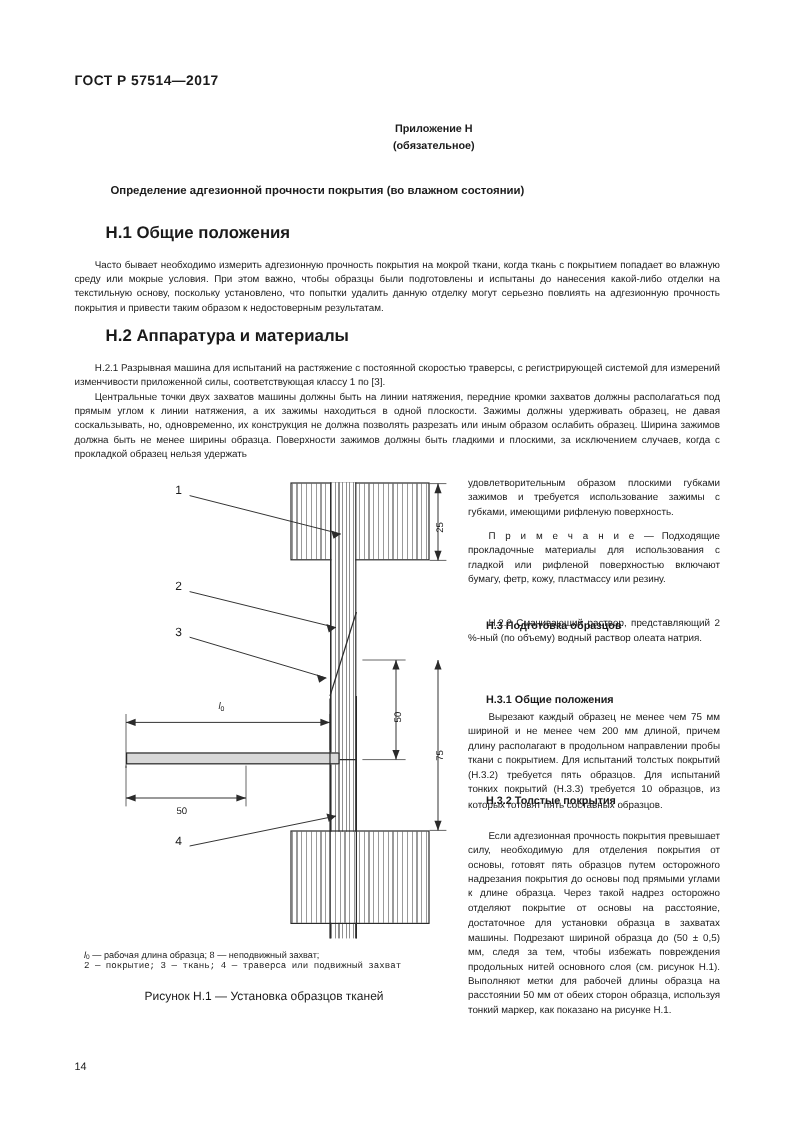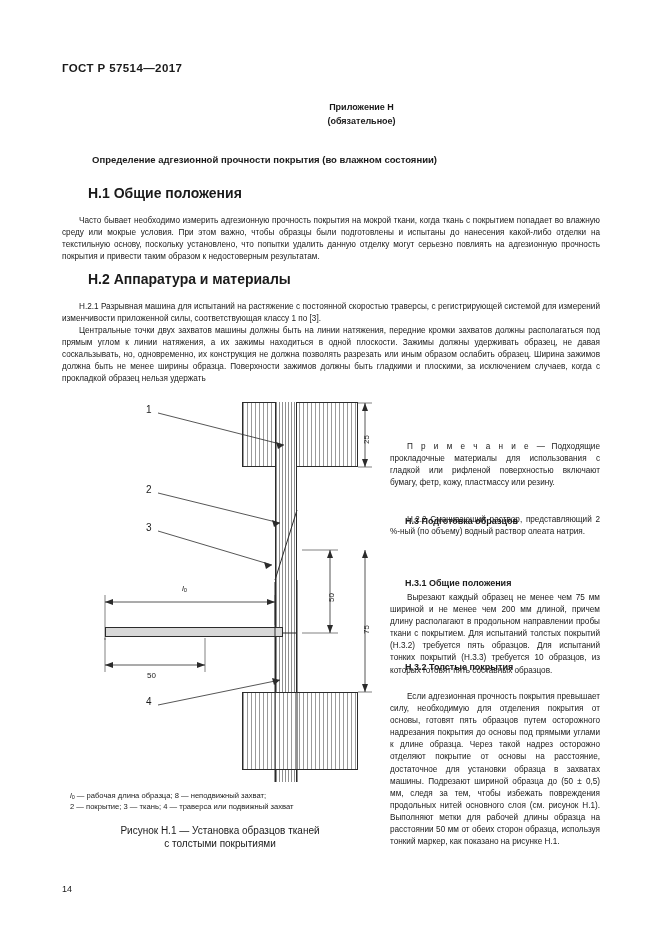--- a/index.html
+++ b/index.html
@@ -147,20 +147,21 @@
 
   <div class="doc-title">Определение адгезионной прочности покрытия (во влажном состоянии)</div>
 
   <div class="sec-head" style="top:185px;">Н.1  Общие положения</div>
   <div class="para l-col" style="top:201px;"><span class="ind"></span><span>Часто бывает необходимо измерить адгезионную прочность покрытия на мокрой ткани, когда ткань с покрытием попадает во влажную среду или мокрые условия. При этом важно, чтобы образцы были подготовлены и испытаны до нанесения какой-либо отделки на текстильную основу, поскольку установлено, что попытки удалить данную отделку могут серьезно повлиять на адгезионную прочность покрытия и привести таким образом к недостоверным результатам.</span></div>
 
   <div class="sec-head" style="top:271px;">Н.2  Аппаратура и материалы</div>
   <div class="para l-col" style="top:287px;"><span class="ind"></span><span>Н.2.1  Разрывная машина для испытаний на растяжение с постоянной скоростью траверсы, с регистрирующей системой для измерений изменчивости приложенной силы, соответствующая классу 1 по [3].</span></div>
   <div class="para l-col" style="top:311px;"><span class="ind"></span><span>Центральные точки двух захватов машины должны быть на линии натяжения, передние кромки захватов должны располагаться под прямым углом к линии натяжения, а их зажимы находиться в одной плоскости. Зажимы должны удерживать образец, не давая соскальзывать, но, одновременно, их конструкция не должна позволять разрезать или иным образом ослабить образец. Ширина зажимов должна быть не менее ширины образца. Поверхности зажимов должны быть гладкими и плоскими, за исключением случаев, когда с прокладкой образец нельзя удержать</span></div>
 
+  <div class="para r-col" style="top:383px;"><span>удовлетворительным образом плоскими губками зажимов и требуется использование зажимы с губками, имеющими рифленую поверхность.</span></div>
   <div class="para r-col" style="top:427px;"><span class="ind"></span><span class="sp">П р и м е ч а н и е —</span><span> Подходящие прокладочные материалы для использования с гладкой или рифленой поверхностью включают бумагу, фетр, кожу, пластмассу или резину.</span></div>
   <div class="para r-col" style="top:500px;"><span class="ind"></span><span>Н.2.2  Смачивающий раствор, представляющий 2 %-ный (по объему) водный раствор олеата натрия.</span></div>
 
   <div class="r-head" style="top:516px;">Н.3  Подготовка образцов</div>
   <div class="r-head" style="top:563px;margin-top:15px;">Н.3.1  Общие положения</div>
   <div class="para r-col" style="top:578px;"><span class="ind"></span><span>Вырезают каждый образец не менее чем 75 мм шириной и не менее чем 200 мм длиной, причем длину располагают в продольном направлении пробы ткани с покрытием. Для испытаний толстых покрытий (Н.3.2) требуется пять образцов. Для испытаний тонких покрытий (Н.3.3) требуется 10 образцов, из которых готовят пять составных образцов.</span></div>
 
   <div class="r-head" style="top:662px;">Н.3.2  Толстые покрытия</div>
   <div class="para r-col" style="top:677px;"><span class="ind"></span><span>Если адгезионная прочность покрытия превышает силу, необходимую для отделения покрытия от основы, готовят пять образцов путем осторожного надрезания покрытия до основы под прямыми углами к длине образца. Через такой надрез осторожно отделяют покрытие от основы на расстояние, достаточное для установки образца в захватах машины. Подрезают шириной образца до (50 ± 0,5) мм, следя за тем, чтобы избежать повреждения продольных нитей основного слоя (см. рисунок Н.1). Выполняют метки для рабочей длины образца на расстоянии 50 мм от обеих сторон образца, используя тонкий маркер, как показано на рисунке Н.1.</span></div>
 
@@ -229,19 +230,18 @@
     <div class="dimtext vert" style="left:265px; top:212px;">50</div>
     <div class="dimtext vert" style="left:300px; top:244px;">75</div>
     <div class="dimtext" style="left:85px; top:281px;">50</div>
     <div class="dimtext" style="left:120px; top:194px;"><span class="italic">l</span><span class="sub">0</span></div>
   </div>
 
   <div class="fig-legend" style="top:790px;">
     <span class="italic">l</span><span class="sub">0</span>
     <span>— рабочая длина образца; 8 — неподвижный захват;</span>
   </div>
-  <div class="fig-legend" style="top:801px;">2 — покрытие; 3 — ткань; 4 — траверса или подвижный захват</div>
+  <div class="fig-legend" style="top:801px;font-family:Liberation Mono, monospace;">2 — покрытие; 3 — ткань; 4 — траверса или подвижный захват</div>
 
   <div class="fig-caption" style="top:825px;">Рисунок Н.1 — Установка образцов тканей</div>
-  <div class="fig-caption" style="top:838px;">с толстыми покрытиями</div>
 
   <div class="page-num">14</div>
 </div>
 
 </body></html>

